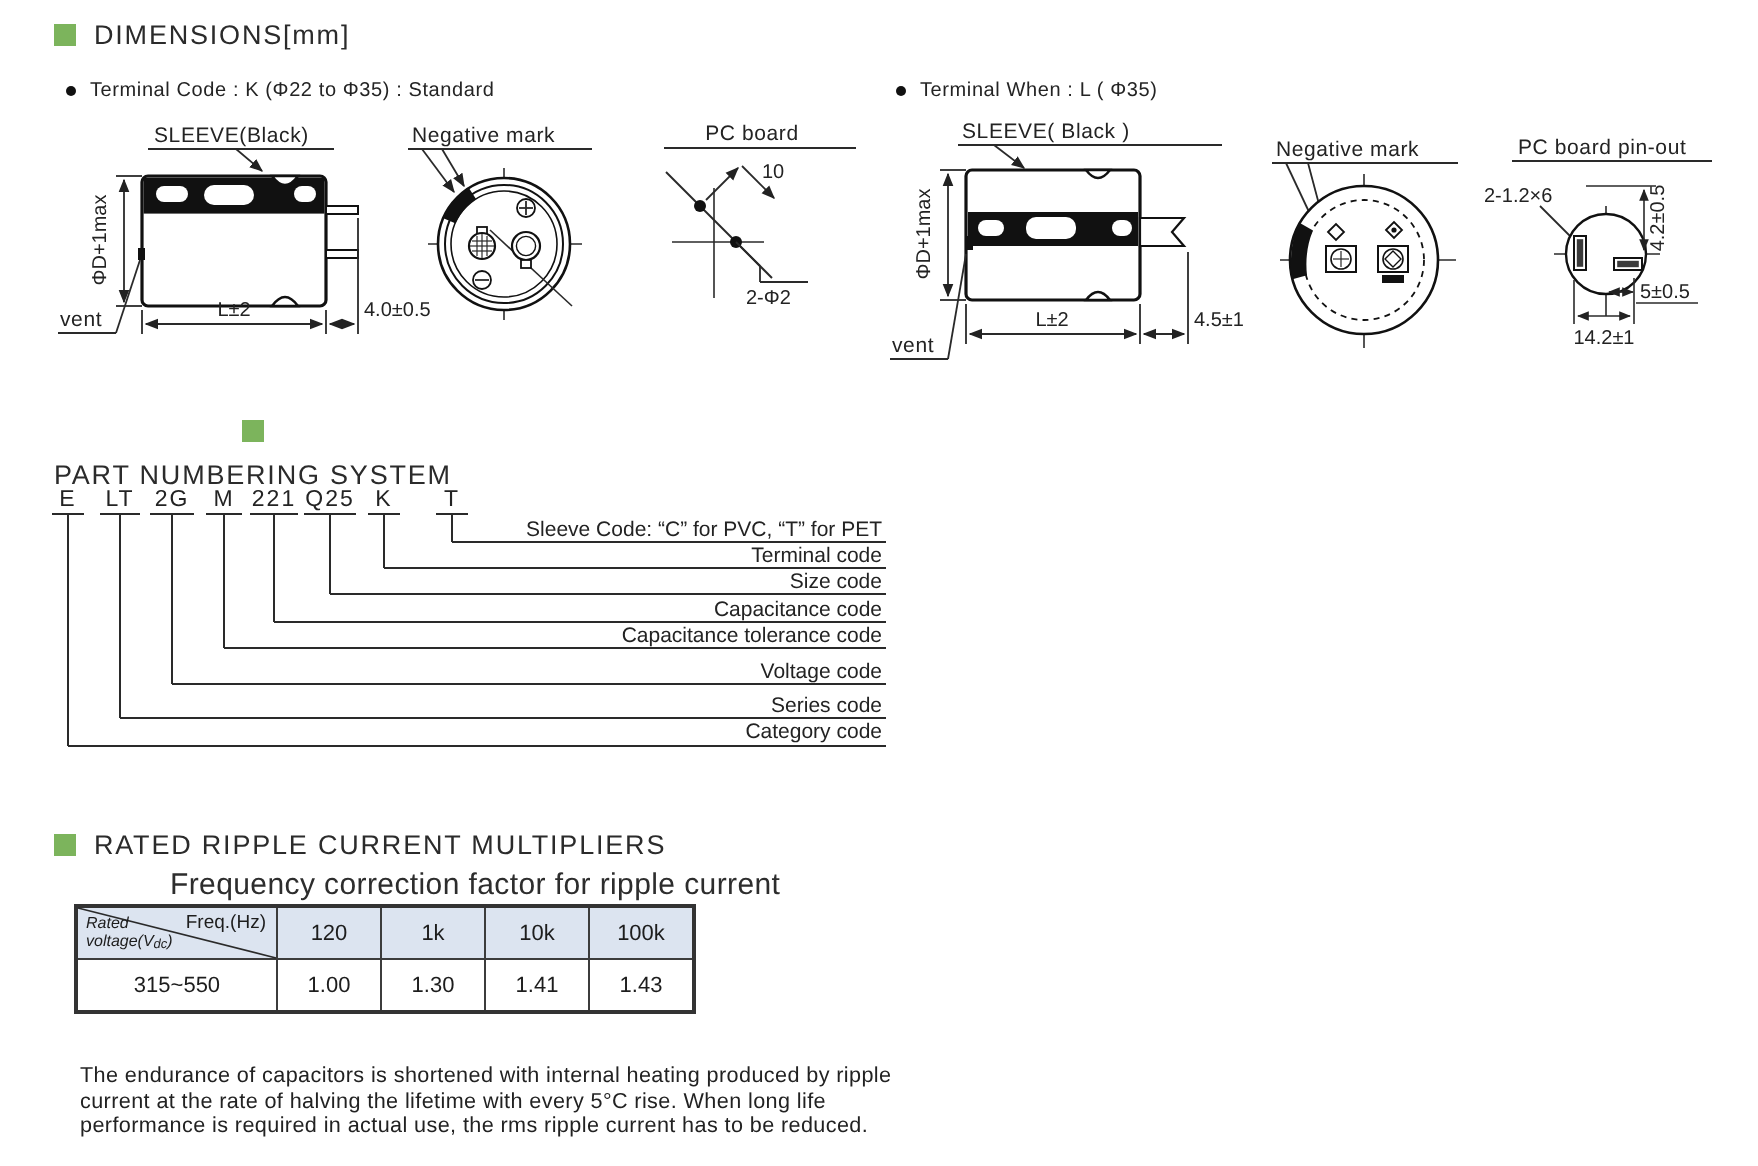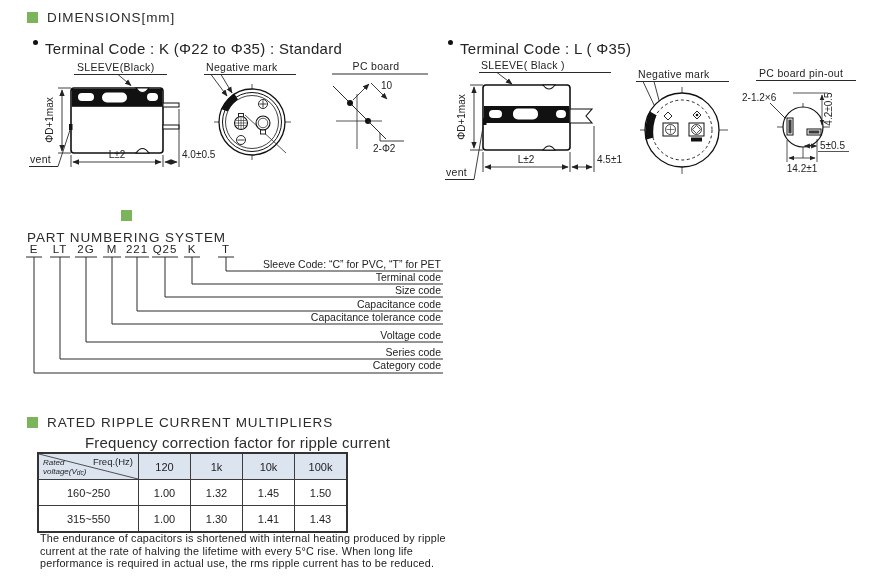--- a/index.html
+++ b/index.html
@@ -10,22 +10,22 @@
     --grayline:#999;
   }
   html,body{margin:0;padding:0;background:#fff;}
   body{font-family:"Liberation Sans", sans-serif;color:var(--ink2);}
   .page{position:relative;width:879px;height:583px;background:#fff;overflow:hidden;}
 
   .sec-head{position:absolute;display:flex;align-items:center;gap:9px;
     font-size:13.5px;letter-spacing:0.9px;color:#2b2b2b;text-align:center;}
   .sq{width:11px;height:11px;background:var(--green);flex:0 0 auto;}
 
-  .bullet{position:absolute;font-size:15px;letter-spacing:0.3px;color:#242424;
-    display:flex;align-items:flex-start;}
+  .bullet{position:absolute;font-size:10px;letter-spacing:0.3px;color:#242424;
+    display:flex;align-items:center;}
   .bullet .dot{display:inline-block;width:5px;height:5px;border-radius:50%;
     background:#111;margin-right:7px;flex:0 0 auto;}
 
   svg{position:absolute;overflow:visible;}
   svg text{fill:#232323;font-family:"Liberation Sans", sans-serif;}
   .tlbl{font-size:10.5px;letter-spacing:0.3px;}
   .tdim{font-size:10px;}
   .codes{font-size:11.5px;letter-spacing:1px;}
   .plbl{font-size:10.5px;}
   line,path.ln,polyline{stroke:#2a2a2a;fill:none;}
@@ -57,21 +57,21 @@
     <span>DIMENSIONS[mm]</span>
   </div>
 
   <div class="bullet" style="left:33px;top:40px;">
     <span class="dot"></span>
     <span>Terminal Code : K (Φ22 to Φ35) : Standard</span>
   </div>
 
   <div class="bullet" style="left:448px;top:40px;">
     <span class="dot"></span>
-    <span>Terminal Code : L ( Φ35)</span>
+    <span>Terminal When : L ( Φ35)</span>
   </div>
 
   <svg style="left:0;top:55px;" width="440" height="145" viewBox="0 55 440 145">
     <defs>
       <marker id="ar1" viewBox="0 0 10 10" refX="9" refY="5" markerWidth="7.5" markerHeight="7.5" orient="auto-start-reverse">
         <path d="M0,1 L10,5 L0,9 Z" fill="#222"></path>
       </marker>
     </defs>
 
     <g>
@@ -352,27 +352,20 @@
         </svg>
         <span class="corner-freq">Freq.(Hz)</span>
         <span class="corner-rated"><span>Rated</span><br><span>voltage(V</span><sub>dc</sub><span>)</span></span>
       </td>
       <td class="cf">120</td>
       <td class="cf">1k</td>
       <td class="cf">10k</td>
       <td class="cf">100k</td>
     </tr>
     <tr>
-      <td class="c0">160~250</td>
-      <td>1.00</td>
-      <td>1.32</td>
-      <td>1.45</td>
-      <td>1.50</td>
-    </tr>
-    <tr>
       <td class="c0">315~550</td>
       <td>1.00</td>
       <td>1.30</td>
       <td>1.41</td>
       <td>1.43</td>
     </tr>
   </tbody>
     </table>
 
   <div class="note">

